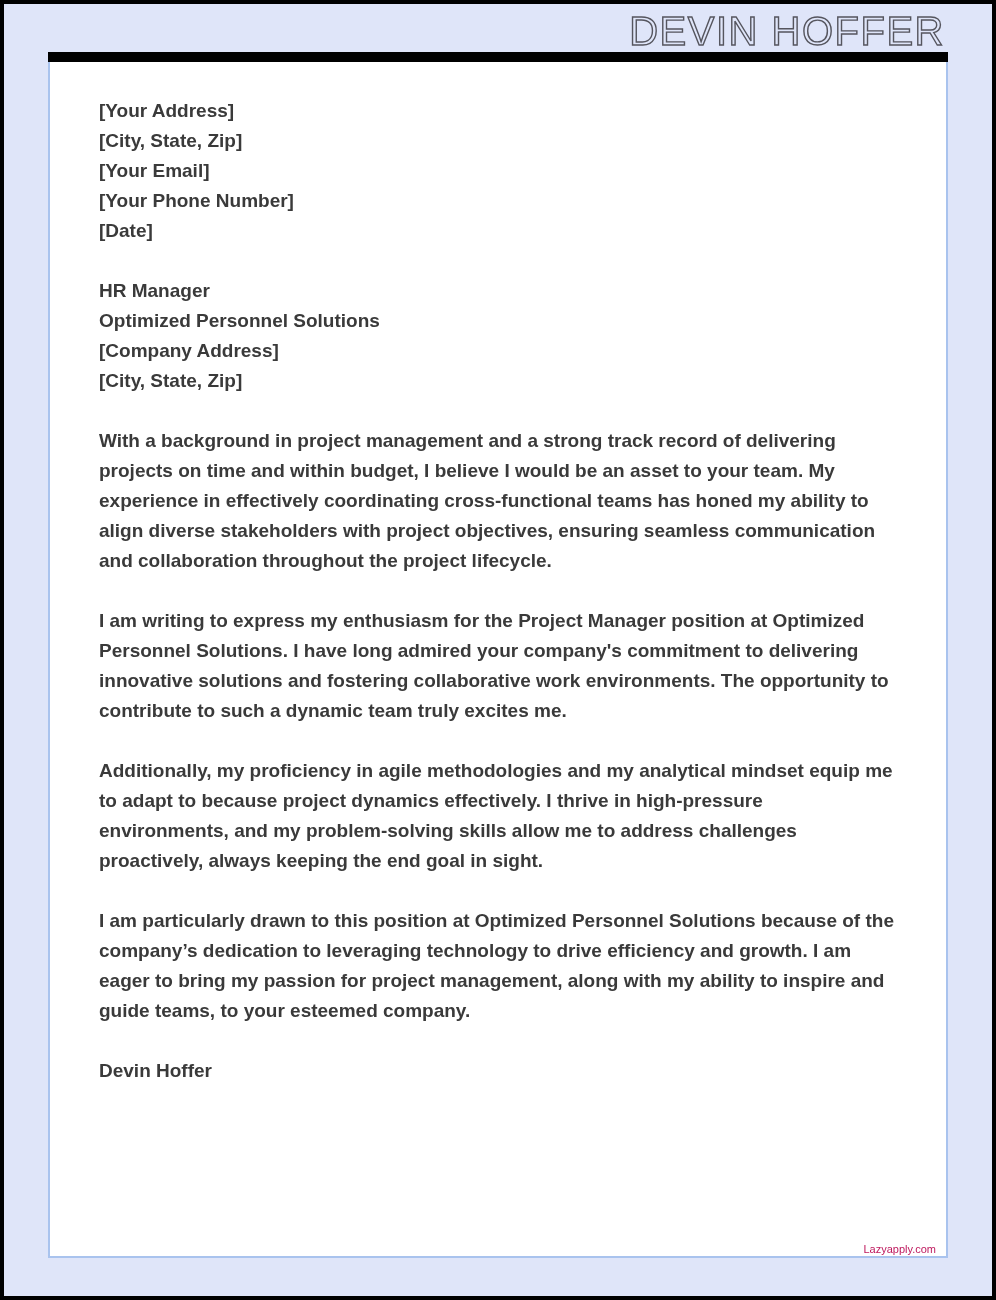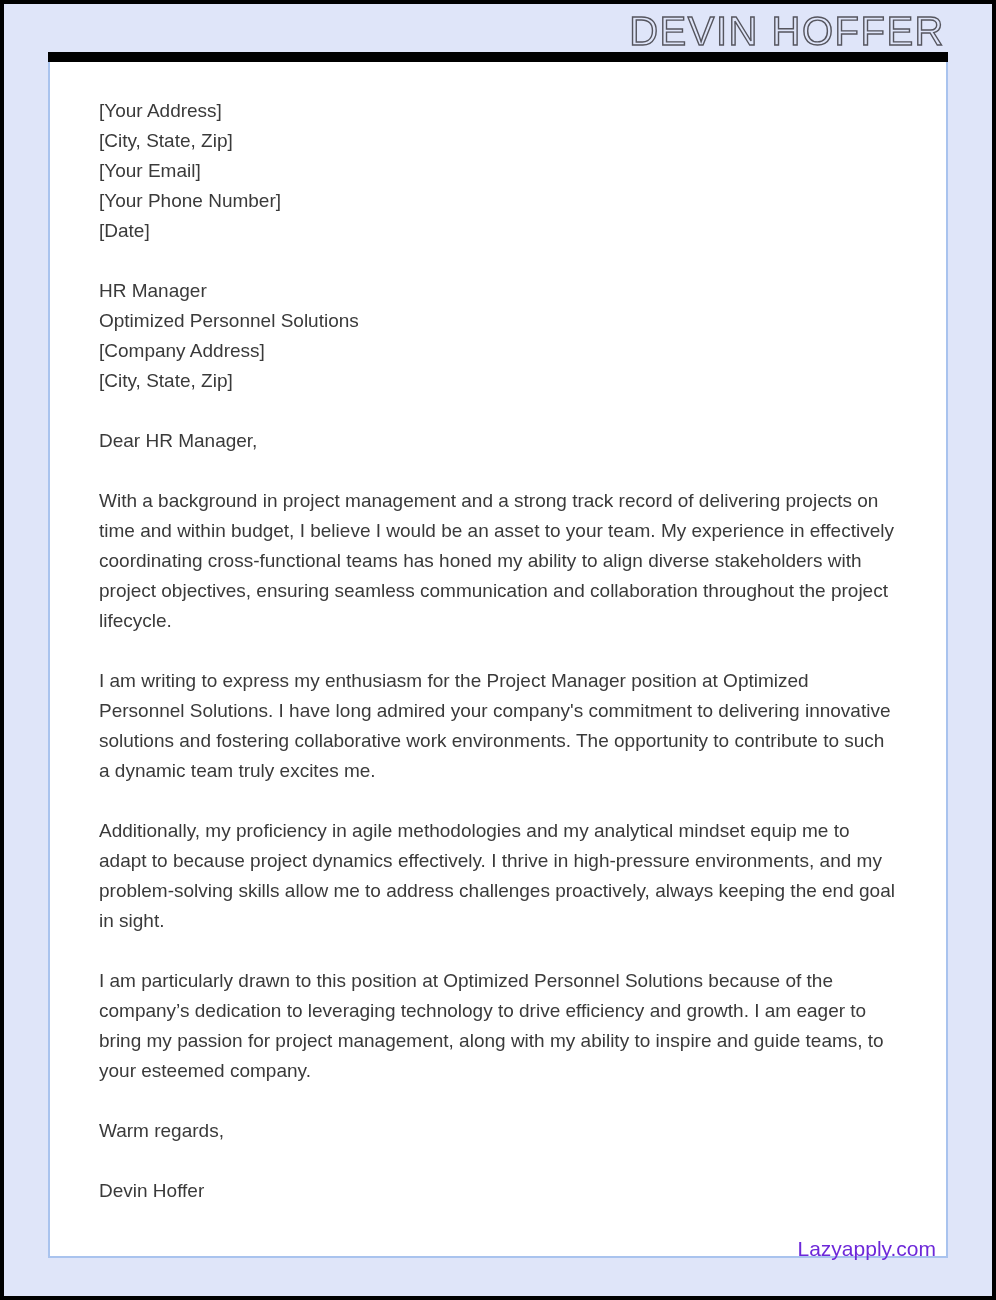--- a/index.html
+++ b/index.html
@@ -45,28 +45,29 @@
     padding: 34px 49px 0 49px;
     overflow: visible;
   }
   .doc p {
     margin: 0 0 30px 0;
     font-size: 19px;
     line-height: 30px;
     color: #3a3a3a;
     white-space: pre-line;
     max-width: 800px;
+    font-weight: bold;
   }
   .watermark {
     position: absolute;
     bottom: -2px;
     right: 10px;
-    font-size: 21px;
+    font-size: 11px;
     line-height: 18px;
-    color: #6d28d9;
+    color: #be185d;
   }
 </style>
 </head>
 <body>
 
 <div class="page">
 
   <div class="header">
     <h1 class="name-outline">DEVIN HOFFER</h1>
   </div>
@@ -79,31 +80,29 @@
 [City, State, Zip]
 [Your Email]
 [Your Phone Number]
 [Date]</p>
 
     <p>HR Manager
 Optimized Personnel Solutions
 [Company Address]
 [City, State, Zip]</p>
 
-    <p>Dear HR Manager,</p>
 
     <p>With a background in project management and a strong track record of delivering projects on time and within budget, I believe I would be an asset to your team. My experience in effectively coordinating cross-functional teams has honed my ability to align diverse stakeholders with project objectives, ensuring seamless communication and collaboration throughout the project lifecycle.</p>
 
     <p>I am writing to express my enthusiasm for the Project Manager position at Optimized Personnel Solutions. I have long admired your company's commitment to delivering innovative solutions and fostering collaborative work environments. The opportunity to contribute to such a dynamic team truly excites me.</p>
 
     <p>Additionally, my proficiency in agile methodologies and my analytical mindset equip me to adapt to because project dynamics effectively. I thrive in high-pressure environments, and my problem-solving skills allow me to address challenges proactively, always keeping the end goal in sight.</p>
 
     <p>I am particularly drawn to this position at Optimized Personnel Solutions because of the company’s dedication to leveraging technology to drive efficiency and growth. I am eager to bring my passion for project management, along with my ability to inspire and guide teams, to your esteemed company.</p>
 
 
-    <p>Warm regards,</p>
 
     <p>Devin Hoffer</p>
 
     <div class="watermark">Lazyapply.com</div>
   </div>
 
 </div>
 
 </body></html>

